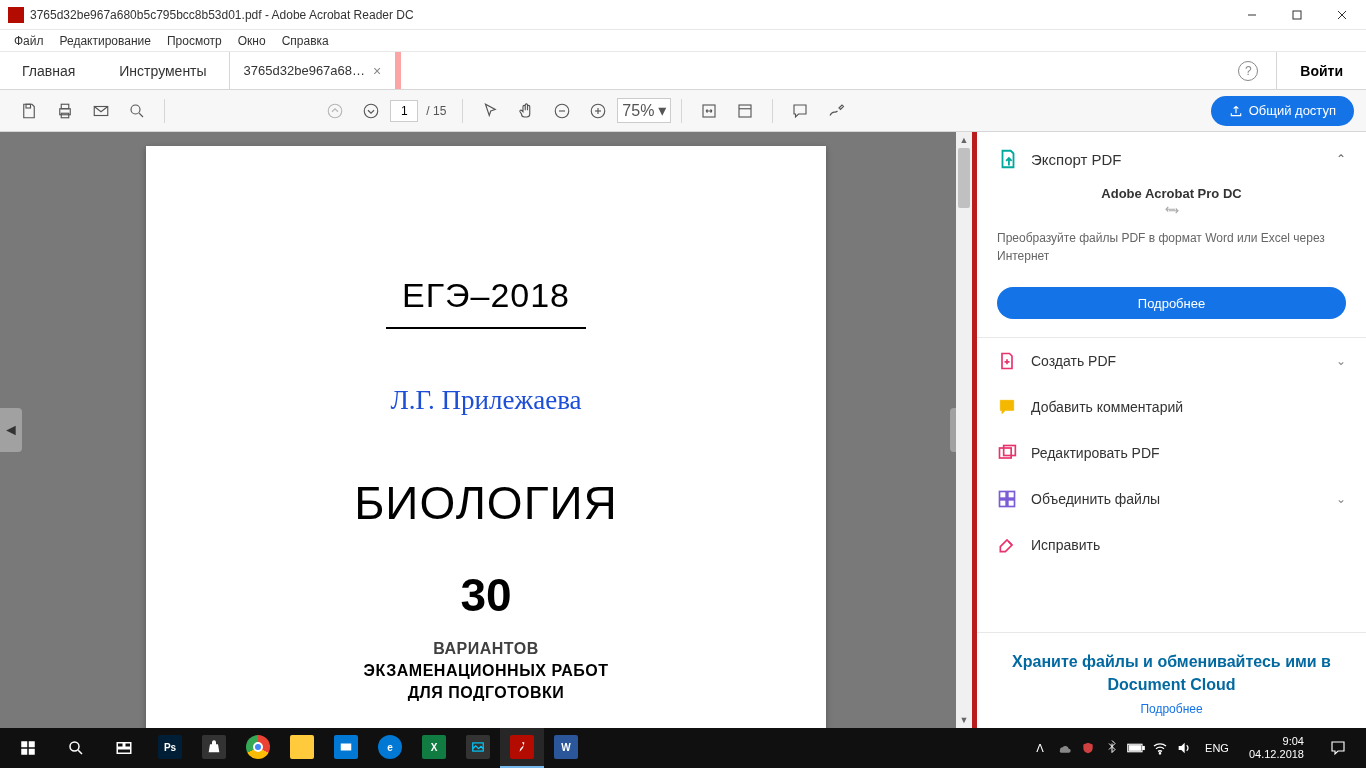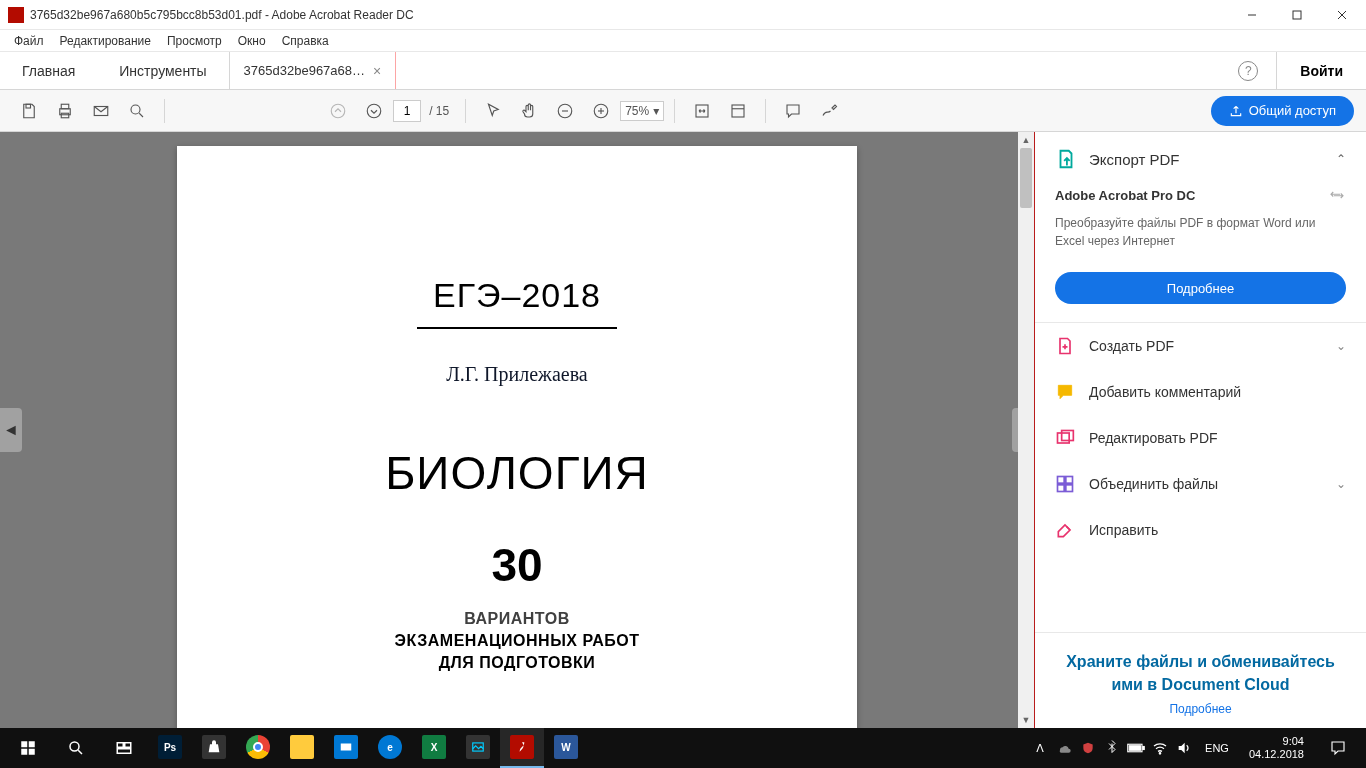--- a/index.html
+++ b/index.html
@@ -6,59 +6,59 @@
 body { width: 1366px; height: 768px; overflow: hidden; background: #fff; display: flex; flex-direction: column; }
 .titlebar { height: 30px; background: #fff; display: flex; align-items: center; padding: 0 2px; border-bottom: 1px solid #e8e8e8; }
 .titlebar-icon { width: 16px; height: 16px; background: #b30b00; margin: 0 6px; display: inline-block; }
 .titlebar-text { font-size: 12px; color: #333; flex: 1; }
 .win-controls { display: flex; }
 .win-btn { width: 45px; height: 29px; display: flex; align-items: center; justify-content: center; font-size: 10px; color: #333; cursor: pointer; }
 .menubar { height: 22px; background: #fff; display: flex; align-items: center; padding: 0 6px; font-size: 12px; color: #333; border-bottom: 1px solid #e8e8e8; }
 .menu-item { padding: 2px 8px; cursor: pointer; }
 .tabs-row { height: 38px; background: #fff; display: flex; align-items: stretch; border-bottom: 1px solid #d6d6d6; }
 .nav-tab { padding: 0 22px; display: flex; align-items: center; font-size: 14px; color: #333; cursor: pointer; }
-.doc-tab { padding: 0 14px; display: flex; align-items: center; font-size: 13px; color: #333; border-right: 1px solid #fca5a5; border-left: 1px solid #d6d6d6; background: #fff; gap: 8px; }
+.doc-tab { padding: 0 14px; display: flex; align-items: center; font-size: 13px; color: #333; border-right: 6px solid #fca5a5; border-left: 1px solid #d6d6d6; background: #fff; gap: 8px; }
 .doc-tab .close-x { font-size: 14px; color: #888; cursor: pointer; }
 .tabs-spacer { flex: 1; }
 .help-icon { width: 20px; height: 20px; border: 1.5px solid #888; border-radius: 50%; display: flex; align-items: center; justify-content: center; font-size: 12px; color: #888; margin: 0 18px; align-self: center; cursor: pointer; }
 .login-tab { padding: 0 23px; display: flex; align-items: center; font-weight: 600; font-size: 14px; border-left: 1px solid #d6d6d6; cursor: pointer; }
 .toolbar { height: 42px; background: #f7f7f7; border-bottom: 1px solid #d6d6d6; display: flex; align-items: center; padding: 0 12px; gap: 2px; }
 .tbtn { width: 34px; height: 34px; display: flex; align-items: center; justify-content: center; color: #555; cursor: pointer; border-radius: 2px; }
 .tbtn svg { width: 18px; height: 18px; stroke: #555; fill: none; stroke-width: 1.5; }
 .tsep { width: 1px; height: 24px; background: #d6d6d6; margin: 0 8px; }
 .page-input { width: 28px; height: 22px; text-align: center; border: 1px solid #ccc; font-size: 12px; }
 .page-total { font-size: 12px; color: #555; margin: 0 6px; }
-.zoom-select { font-size: 12px; color: #555; padding: 2px 4px; border: 1px solid #ccc; background: #fff; display: flex; align-items: center; gap: 4px; cursor: pointer; }
+.zoom-select { font-size: 16px; color: #555; padding: 2px 4px; border: 1px solid #ccc; background: #fff; display: flex; align-items: center; gap: 4px; cursor: pointer; }
 .toolbar-spacer { flex: 1; }
 .share-btn { background: #1473e6; color: #fff; border-radius: 16px; height: 30px; padding: 0 18px; display: flex; align-items: center; gap: 6px; font-size: 13px; cursor: pointer; }
 .share-btn svg { stroke: #fff; }
 .content { flex: 1; display: flex; overflow: hidden; }
 .doc-area { flex: 1; background: #797979; position: relative; display: flex; justify-content: center; overflow: hidden; }
 .page { width: 680px; height: 920px; background: #fff; margin-top: 14px; box-shadow: 0 2px 6px rgba(0,0,0,0.3); display: flex; flex-direction: column; align-items: center; padding-top: 130px; }
 .page-h1 { font-family: Arial, sans-serif; font-size: 34px; letter-spacing: 1px; color: #000; }
 .page-hr { width: 200px; border: none; border-bottom: 2px solid #000; margin-top: 12px; }
-.page-author { font-family: "Times New Roman", serif; font-size: 20px; color: #0f172a; margin-top: 34px; }
+.page-author { font-family: "Times New Roman", serif; font-size: 27px; color: #1d4ed8; margin-top: 56px; }
 .page-title { font-family: Arial, sans-serif; font-size: 46px; color: #000; margin-top: 60px; letter-spacing: 1px; }
 .page-30 { font-family: Arial, sans-serif; font-size: 46px; font-weight: bold; color: #000; margin-top: 38px; }
 .page-sub1 { font-family: Arial, sans-serif; font-size: 16px; font-weight: bold; color: #404040; margin-top: 18px; letter-spacing: 0.5px; }
 .page-sub2 { font-family: Arial, sans-serif; font-size: 16px; font-weight: bold; color: #000; margin-top: 4px; letter-spacing: 0.5px; }
 .page-sub3 { font-family: Arial, sans-serif; font-size: 16px; font-weight: bold; color: #000; margin-top: 4px; letter-spacing: 0.5px; }
 .nav-arrow { position: absolute; top: 50%; transform: translateY(-50%); width: 22px; height: 44px; background: rgba(255,255,255,0.3); display: flex; align-items: center; justify-content: center; color: #333; font-size: 16px; cursor: pointer; }
 .nav-arrow.left { left: 0; border-radius: 0 4px 4px 0; }
 .nav-arrow.right { right: 0; border-radius: 4px 0 0 4px; }
 .vscroll { position: absolute; right: 0; top: 0; bottom: 0; width: 16px; background: #f0f0f0; }
 .vscroll-up, .vscroll-down { height: 16px; display: flex; align-items: center; justify-content: center; font-size: 9px; color: #666; cursor: pointer; }
 .vscroll-thumb { position: absolute; top: 16px; left: 2px; width: 12px; height: 60px; background: #c0c0c0; border-radius: 2px; }
 .vscroll-down { position: absolute; bottom: 0; width: 100%; }
-.right-panel { width: 332px; background: #fff; border-left: 1px solid #b91c1c; display: flex; flex-direction: column; overflow: hidden; }
+.right-panel { width: 394px; background: #fff; border-left: 5px solid #b91c1c; display: flex; flex-direction: column; overflow: hidden; }
 .panel-header { padding: 16px 20px; display: flex; align-items: center; gap: 12px; cursor: pointer; }
 .panel-header-text { flex: 1; font-size: 15px; color: #333; }
 .panel-chevron { font-size: 12px; color: #666; }
 .panel-body { padding: 0 20px 18px; border-bottom: 1px solid #e8e8e8; }
-.panel-prod-row { display: flex; align-items: center; justify-content: space-between; }
+.panel-prod-row { display: flex; align-items: center; justify-content: space-between; flex-direction: column; }
 .panel-prod { font-size: 13px; font-weight: 600; color: #333; }
 .panel-desc { font-size: 12px; color: #666; margin-top: 10px; line-height: 1.5; }
 .panel-cta { background: #1473e6; color: #fff; border-radius: 16px; height: 32px; width: 100%; display: flex; align-items: center; justify-content: center; font-size: 13px; margin-top: 22px; cursor: pointer; }
 .tool-item { padding: 13px 20px; display: flex; align-items: center; gap: 14px; font-size: 14px; color: #333; cursor: pointer; }
 .tool-icon { width: 20px; height: 20px; display: flex; align-items: center; justify-content: center; }
 .tool-item .chev { margin-left: auto; font-size: 12px; color: #888; }
 .panel-footer { margin-top: auto; border-top: 1px solid #e8e8e8; padding: 18px 20px 12px; text-align: center; }
 .panel-footer-text { font-size: 16px; font-weight: 600; color: #0369a1; line-height: 1.4; }
 .panel-footer-link { font-size: 12px; color: #1473e6; margin-top: 6px; cursor: pointer; }
 .taskbar { height: 40px; background: #101010; display: flex; align-items: center; padding: 0 4px; }

